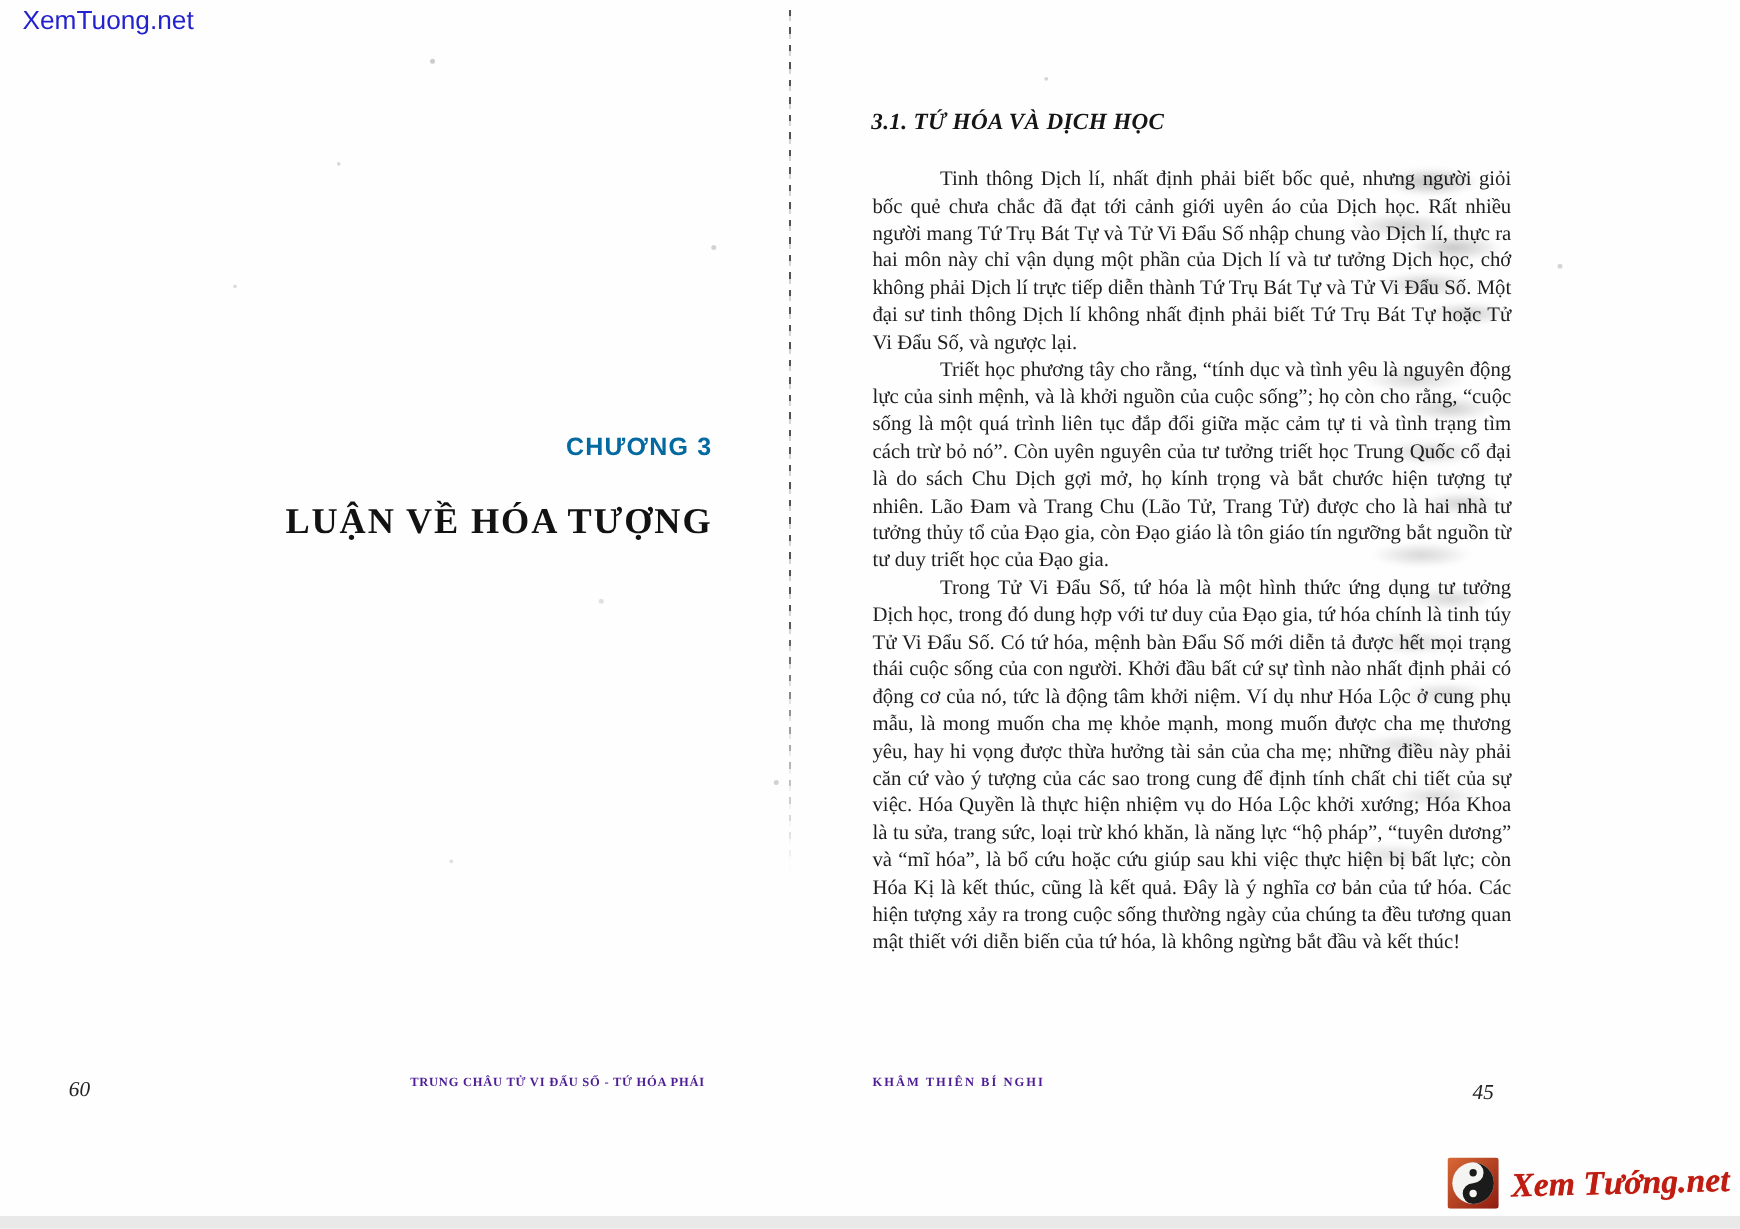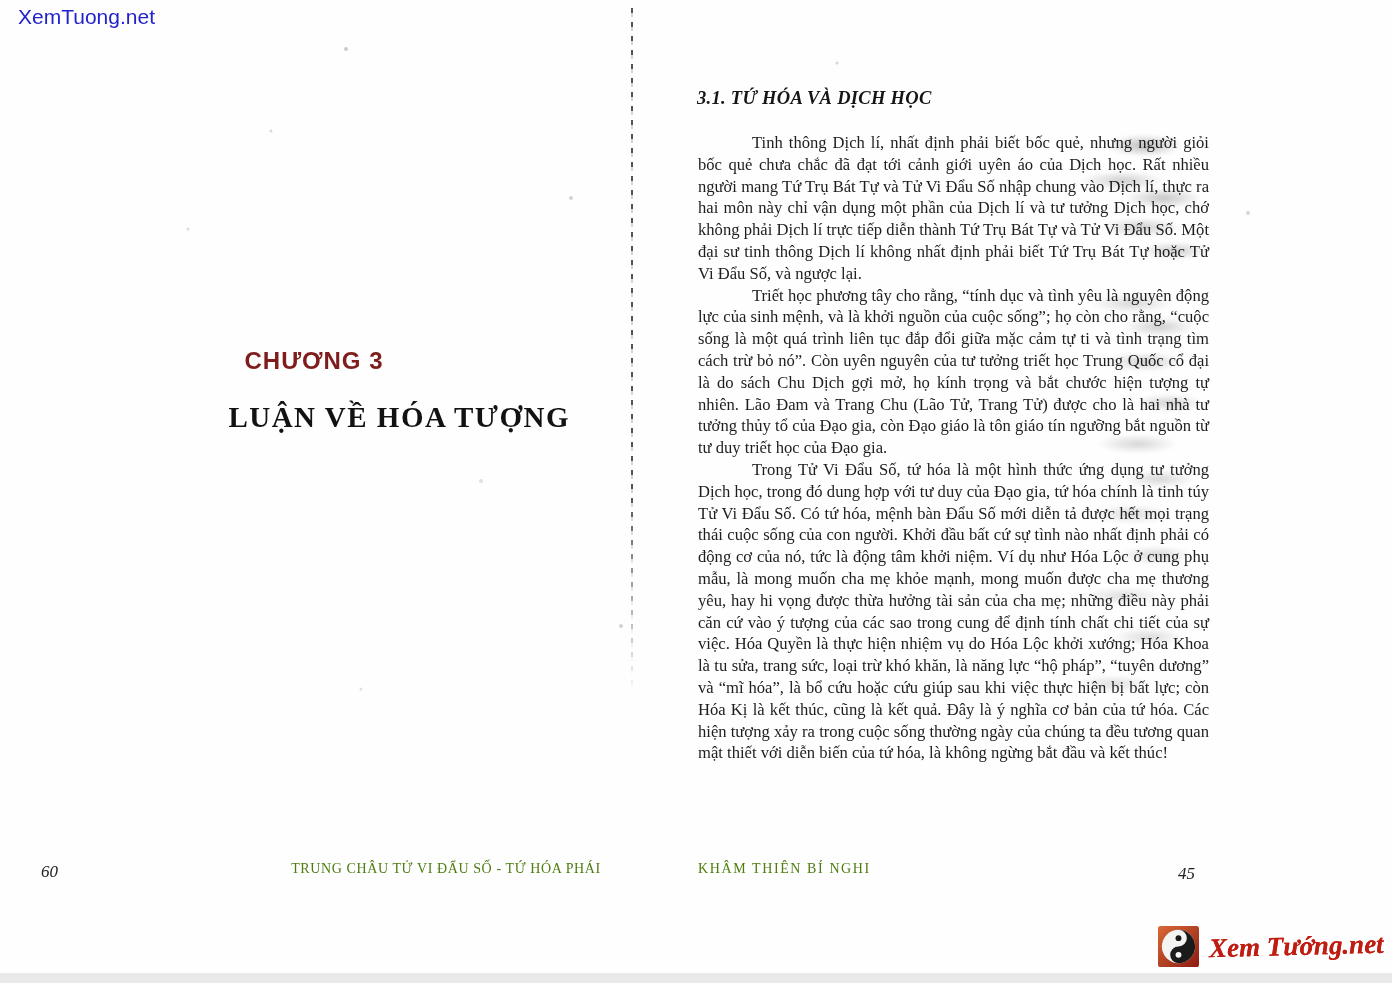--- a/index.html
+++ b/index.html
@@ -16,34 +16,34 @@
   .spine{
     position:absolute;left:631px;top:8px;width:2px;height:692px;
     background:repeating-linear-gradient(180deg,
       rgba(25,25,25,.75) 0 5px, rgba(25,25,25,.18) 5px 9px, rgba(25,25,25,0) 9px 14px);
     filter:blur(.4px);
     -webkit-mask-image:linear-gradient(to bottom,#000 0%,#000 70%,transparent 100%);
             mask-image:linear-gradient(to bottom,#000 0%,#000 70%,transparent 100%);
   }
   
   .chapter-label{
-    position:absolute;left:58px;top:347px;width:512px;text-align:center;
-    font-family:"Liberation Sans",sans-serif;font-weight:bold;font-size:24px;
-    letter-spacing:1px;color:#7f1d1d;
+    position:absolute;left:58px;top:347px;width:512px;text-align:right;
+    font-family:"Liberation Sans",sans-serif;font-weight:bold;font-size:20px;
+    letter-spacing:1px;color:#0369a1;
   }
   .chapter-title{
     position:absolute;left:58px;top:401px;width:512px;text-align:right;
     font-family:"Liberation Serif",serif;font-weight:bold;font-size:29px;
     letter-spacing:1.5px;color:#121212;
   }
   .pagenum{position:absolute;font-style:italic;font-size:17px;color:#222;}
-  .pagenum.pl{left:41px;top:862px;font-family:Liberation Serif, serif;}
+  .pagenum.pl{left:55px;top:862px;font-family:Liberation Serif, serif;}
   .pagenum.pr{left:1178px;top:864px;}
   .runfoot{
-    position:absolute;top:861px;font-size:14px;font-weight:normal;color:#4d7c0f;
+    position:absolute;top:861px;font-size:10px;font-weight:bold;color:#4c1d95;
     font-family:"Liberation Serif",serif;letter-spacing:.6px;white-space:nowrap;
   }
   .runfoot.fl{left:190px;width:512px;text-align:center;}
   .runfoot.fr{left:698px;letter-spacing:1.6px;}
   
   .section-heading{
     position:absolute;left:697px;top:88px;margin:0;
     font-family:"Liberation Serif",serif;font-weight:bold;font-size:18.5px;
     letter-spacing:.3px;color:#151515;font-style:italic;
   }

